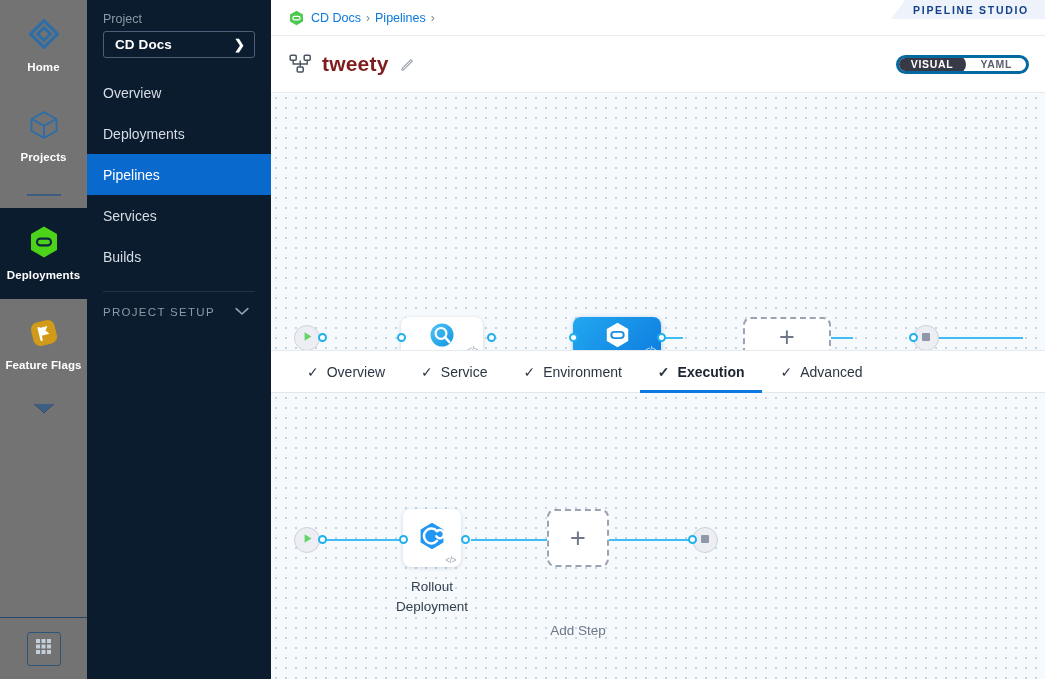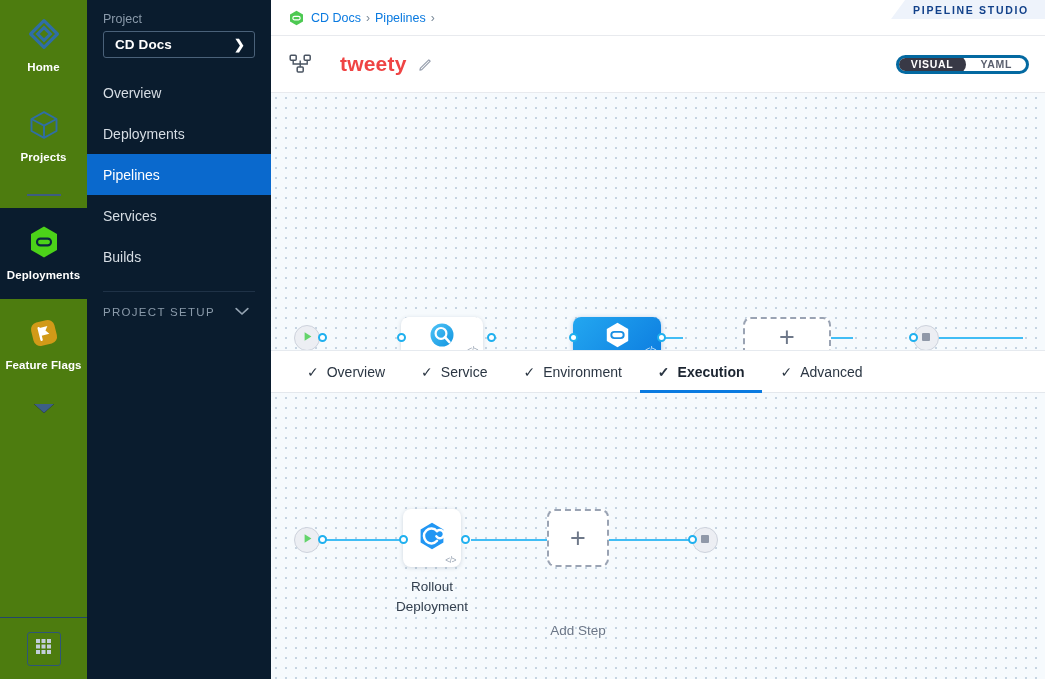--- a/index.html
+++ b/index.html
@@ -7,21 +7,21 @@
     width: 1045px; height: 679px;
     font-family: "Liberation Sans", sans-serif;
     overflow: hidden;
     background: #ffffff;
   }
   .app { display: flex; width: 1045px; height: 679px; position: relative; }
 
   
   .rail {
     width: 87px; height: 679px;
-    background: #4d7c0f;
+    background: #737373;
     display: flex; flex-direction: column; align-items: stretch;
     flex: 0 0 87px;
     position: relative;
   }
   .rail-item {
     height: 91px;
     display: flex; flex-direction: column;
     align-items: center; justify-content: center;
     gap: 7px;
     color: #ffffff;
@@ -92,21 +92,21 @@
     background: #eef3fb;
     color: #12418a; font-size: 10.5px; font-weight: bold; letter-spacing: 1.7px;
     display: flex; align-items: center;
     clip-path: polygon(14px 0, 100% 0, 100% 100%, 0 100%);
   }
 
   .titlebar {
     height: 57px; display: flex; align-items: center; padding-left: 18px;
     border-bottom: 1px solid #e8eaee; background: #fff;
   }
-  .pipe-title { font-size: 21px; font-weight: bold; color: #ef4444; margin-left: 28px; letter-spacing:.2px; }
+  .pipe-title { font-size: 21px; font-weight: bold; color: #7f1d1d; margin-left: 10px; letter-spacing:.2px; }
   .pencil { margin-left: 11px; cursor: pointer; display:flex; }
   .toggle {
     margin-left: auto; margin-right: 16px;
     height: 19px; border: 3px solid #0369a1; border-radius: 11px;
     display: flex; align-items: center; background: #fff; overflow: hidden;
   }
   .toggle div {
     height: 19px; display: flex; align-items: center; justify-content: center;
     font-size: 10.5px; font-weight: bold; letter-spacing: .7px; cursor: pointer;
   }

